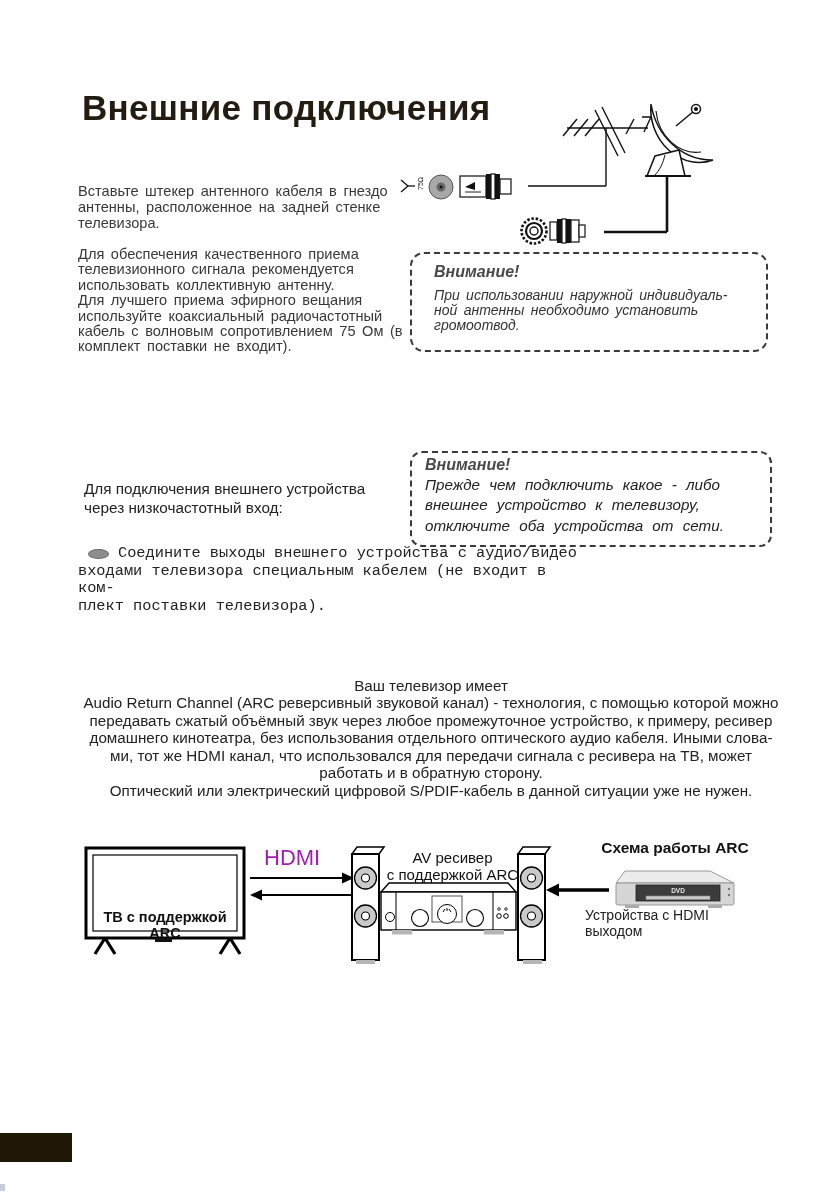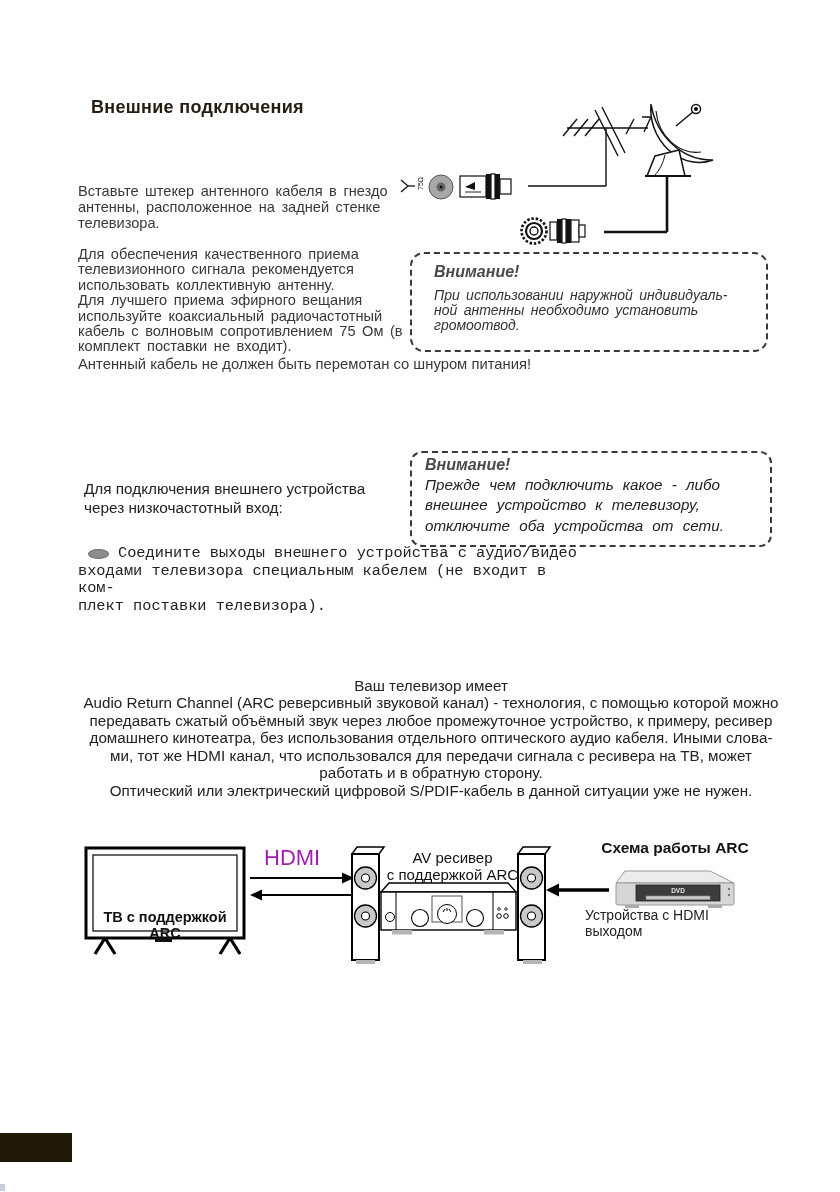--- a/index.html
+++ b/index.html
@@ -1,20 +1,20 @@
 <!DOCTYPE html>
 <html><head>
 <meta charset="utf-8">
 <style>
   html,body{margin:0;padding:0;background:#fff;}
   .page{position:relative;width:840px;height:1192px;background:#ffffff;overflow:hidden;
         font-family:"Liberation Sans",sans-serif;color:#383838;}
   .abs{position:absolute;}
   .pre{white-space:pre-line;}
-  .title{font-size:18px;font-weight:bold;color:#241c11;letter-spacing:.3px;margin:13px;
+  .title{font-size:35px;font-weight:bold;color:#241c11;letter-spacing:.3px;margin:4px;
          font-family:"Liberation Sans",sans-serif;}
   .body{font-size:14.6px;line-height:15.8px;}
   .warning-box{border:2px dashed #3a3a3a;border-radius:14px;background:#fff;}
   .w-title{font-style:italic;font-weight:bold;font-size:16px;color:#4a4a4a;}
   .w-text{font-style:italic;color:#333;}
   .bullet{width:19px;height:8px;border-radius:50%;background:#8d8d8d;border:1px solid #6e6e6e;}
   svg{overflow:visible;}
 </style>
 </head>
 <body>
@@ -99,21 +99,20 @@
 телевизора.</div>
 
   <div class="abs body pre" style="left:78px;top:247px;width:340px;line-height:15.4px;word-spacing:2.5px;">Для обеспечения качественного приема
 телевизионного сигнала рекомендуется
 использовать коллективную антенну.
 Для лучшего приема эфирного вещания
 используйте коаксиальный радиочастотный
 кабель с волновым сопротивлением 75 Ом (в
 комплект поставки не входит).</div>
 
-  <div class="abs body" style="left:78px;top:357px;width:540px;font-size:14.8px;">Антенный кабель не должен быть перемотан со шнуром питания!</div>
 
   <div class="abs warning-box" style="left:410px;top:252px;width:354px;height:96px;">
     <div class="w-title" style="margin:9px 0 7px 22px;">Внимание!</div>
     <div class="w-text pre" style="margin:0 14px 0 22px;font-size:14px;line-height:15.2px;word-spacing:2.5px;">При использовании наружной индивидуаль-
 ной антенны необходимо установить
 громоотвод.</div>
   </div>
 
   <div class="abs body pre" style="left:84px;top:479px;width:310px;font-size:15.3px;line-height:19px;color:#222;">Для подключения внешнего устройства
 через низкочастотный вход:</div>

